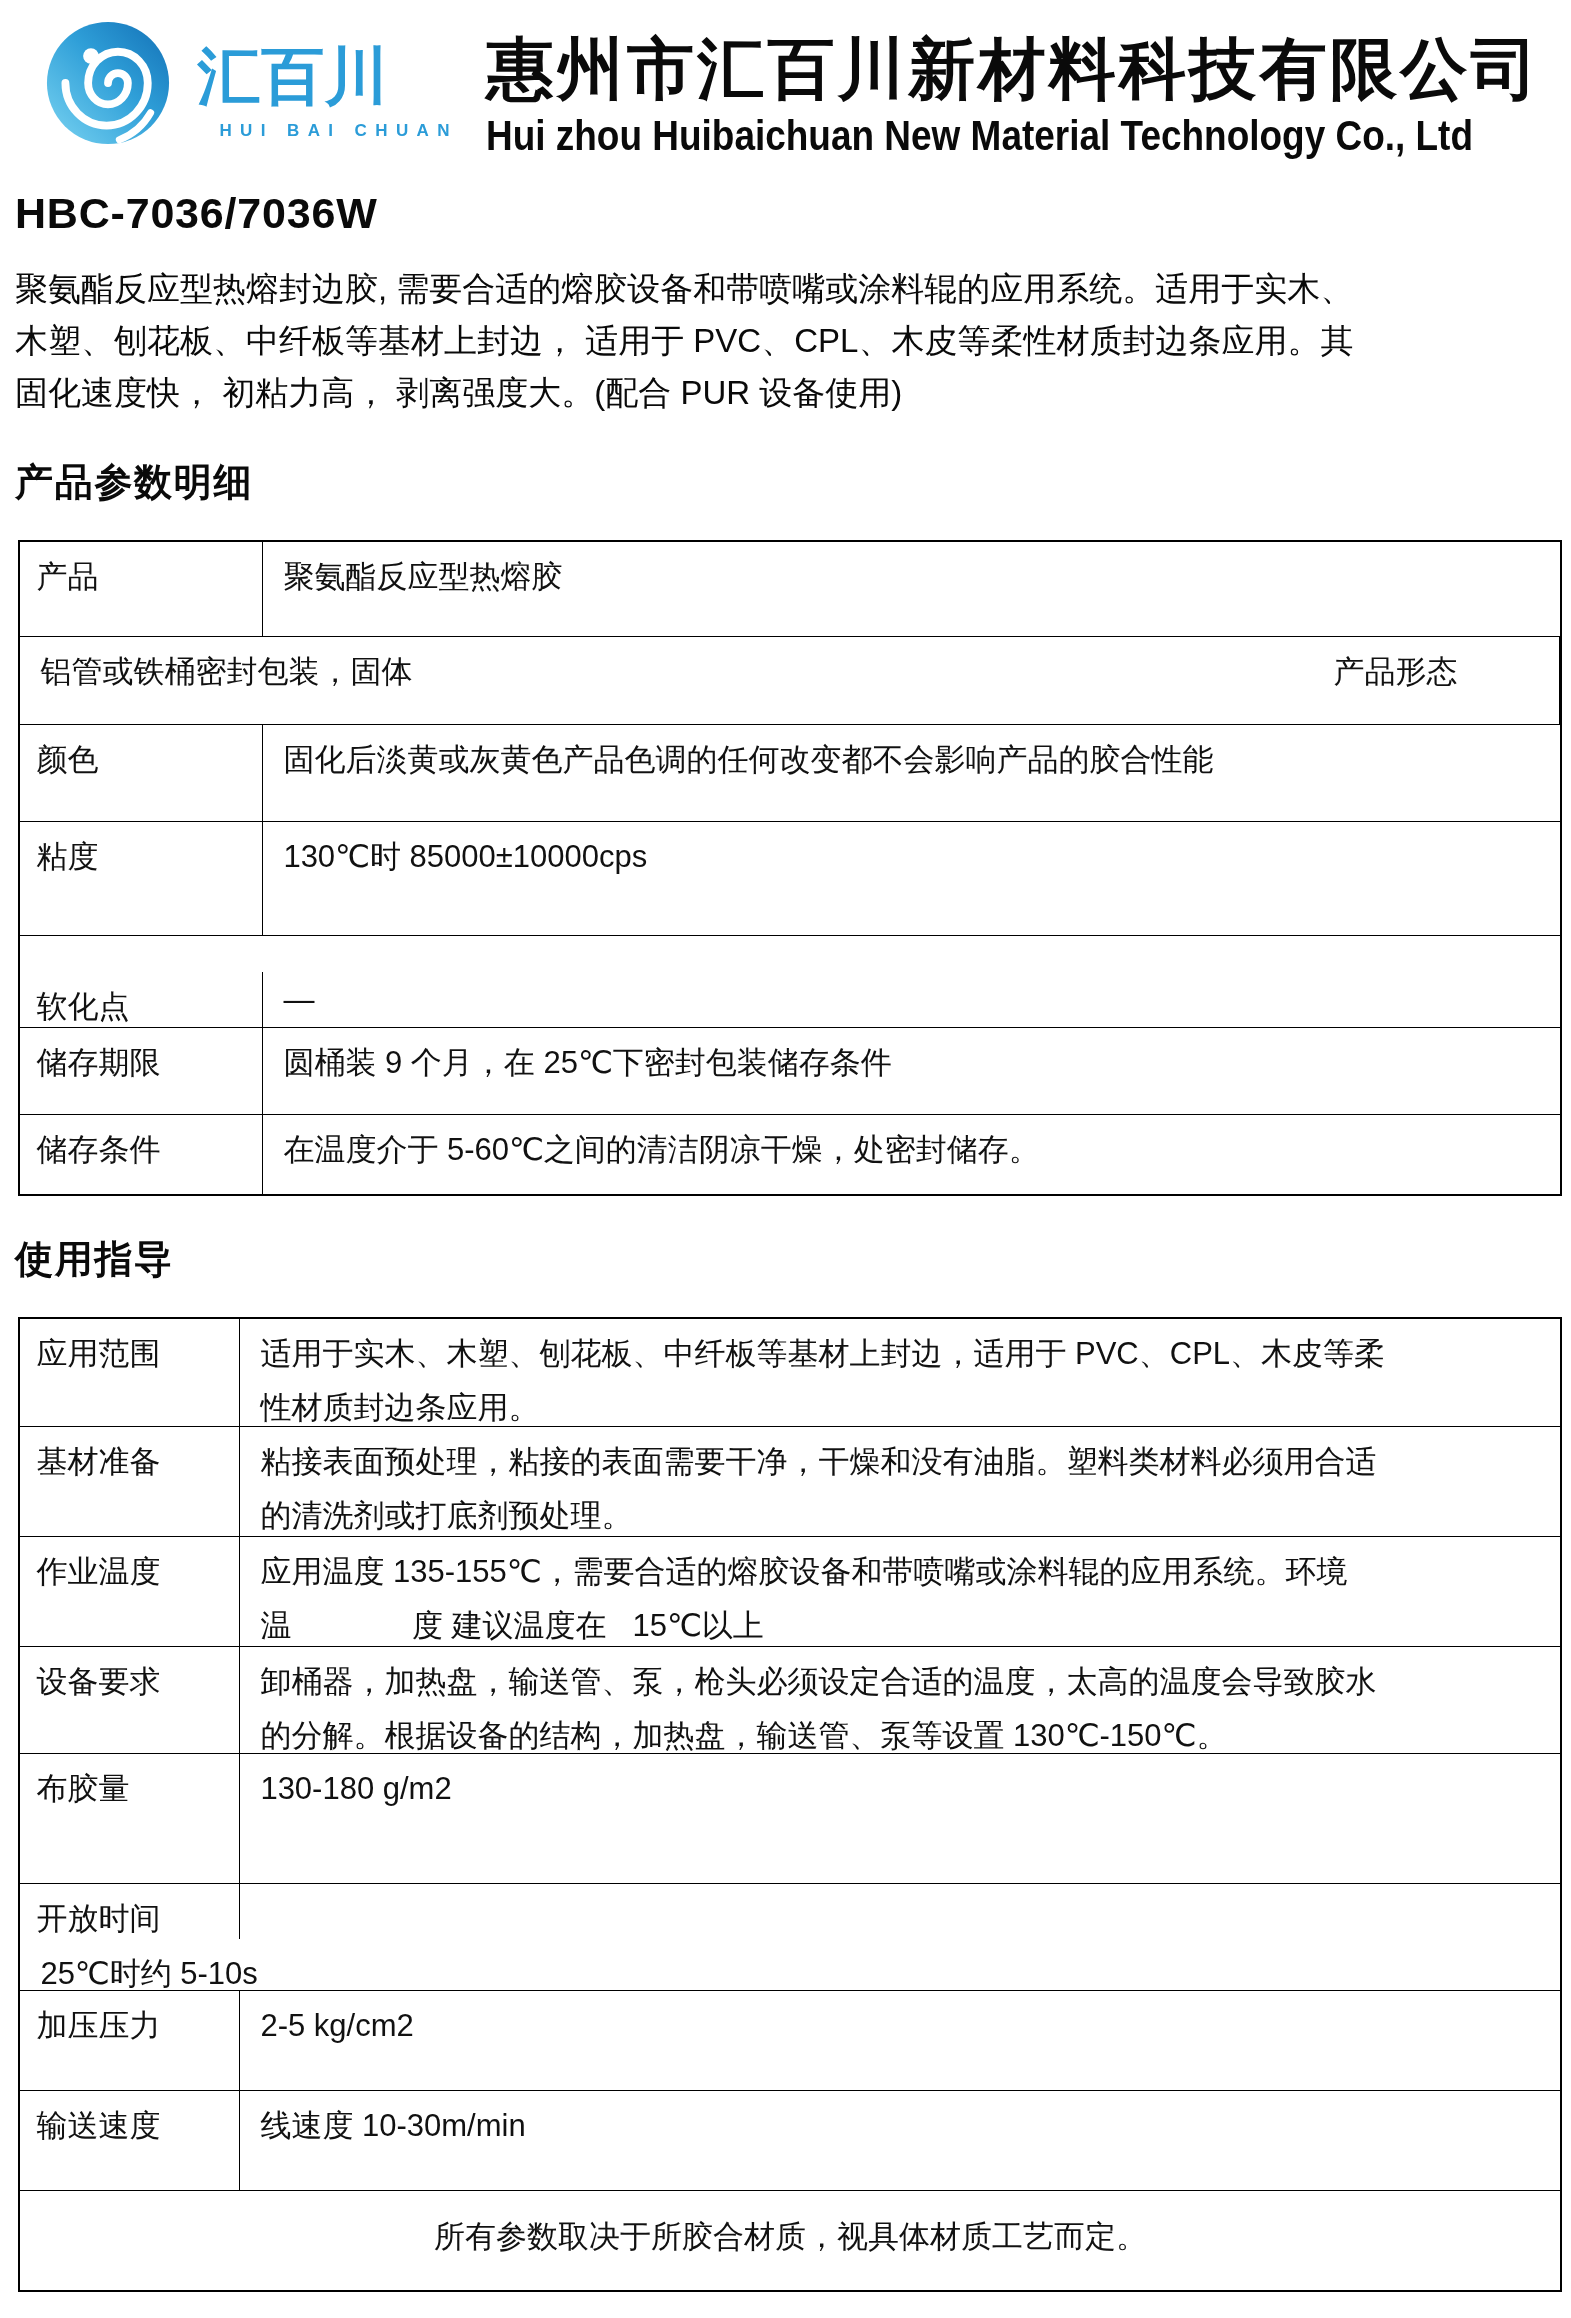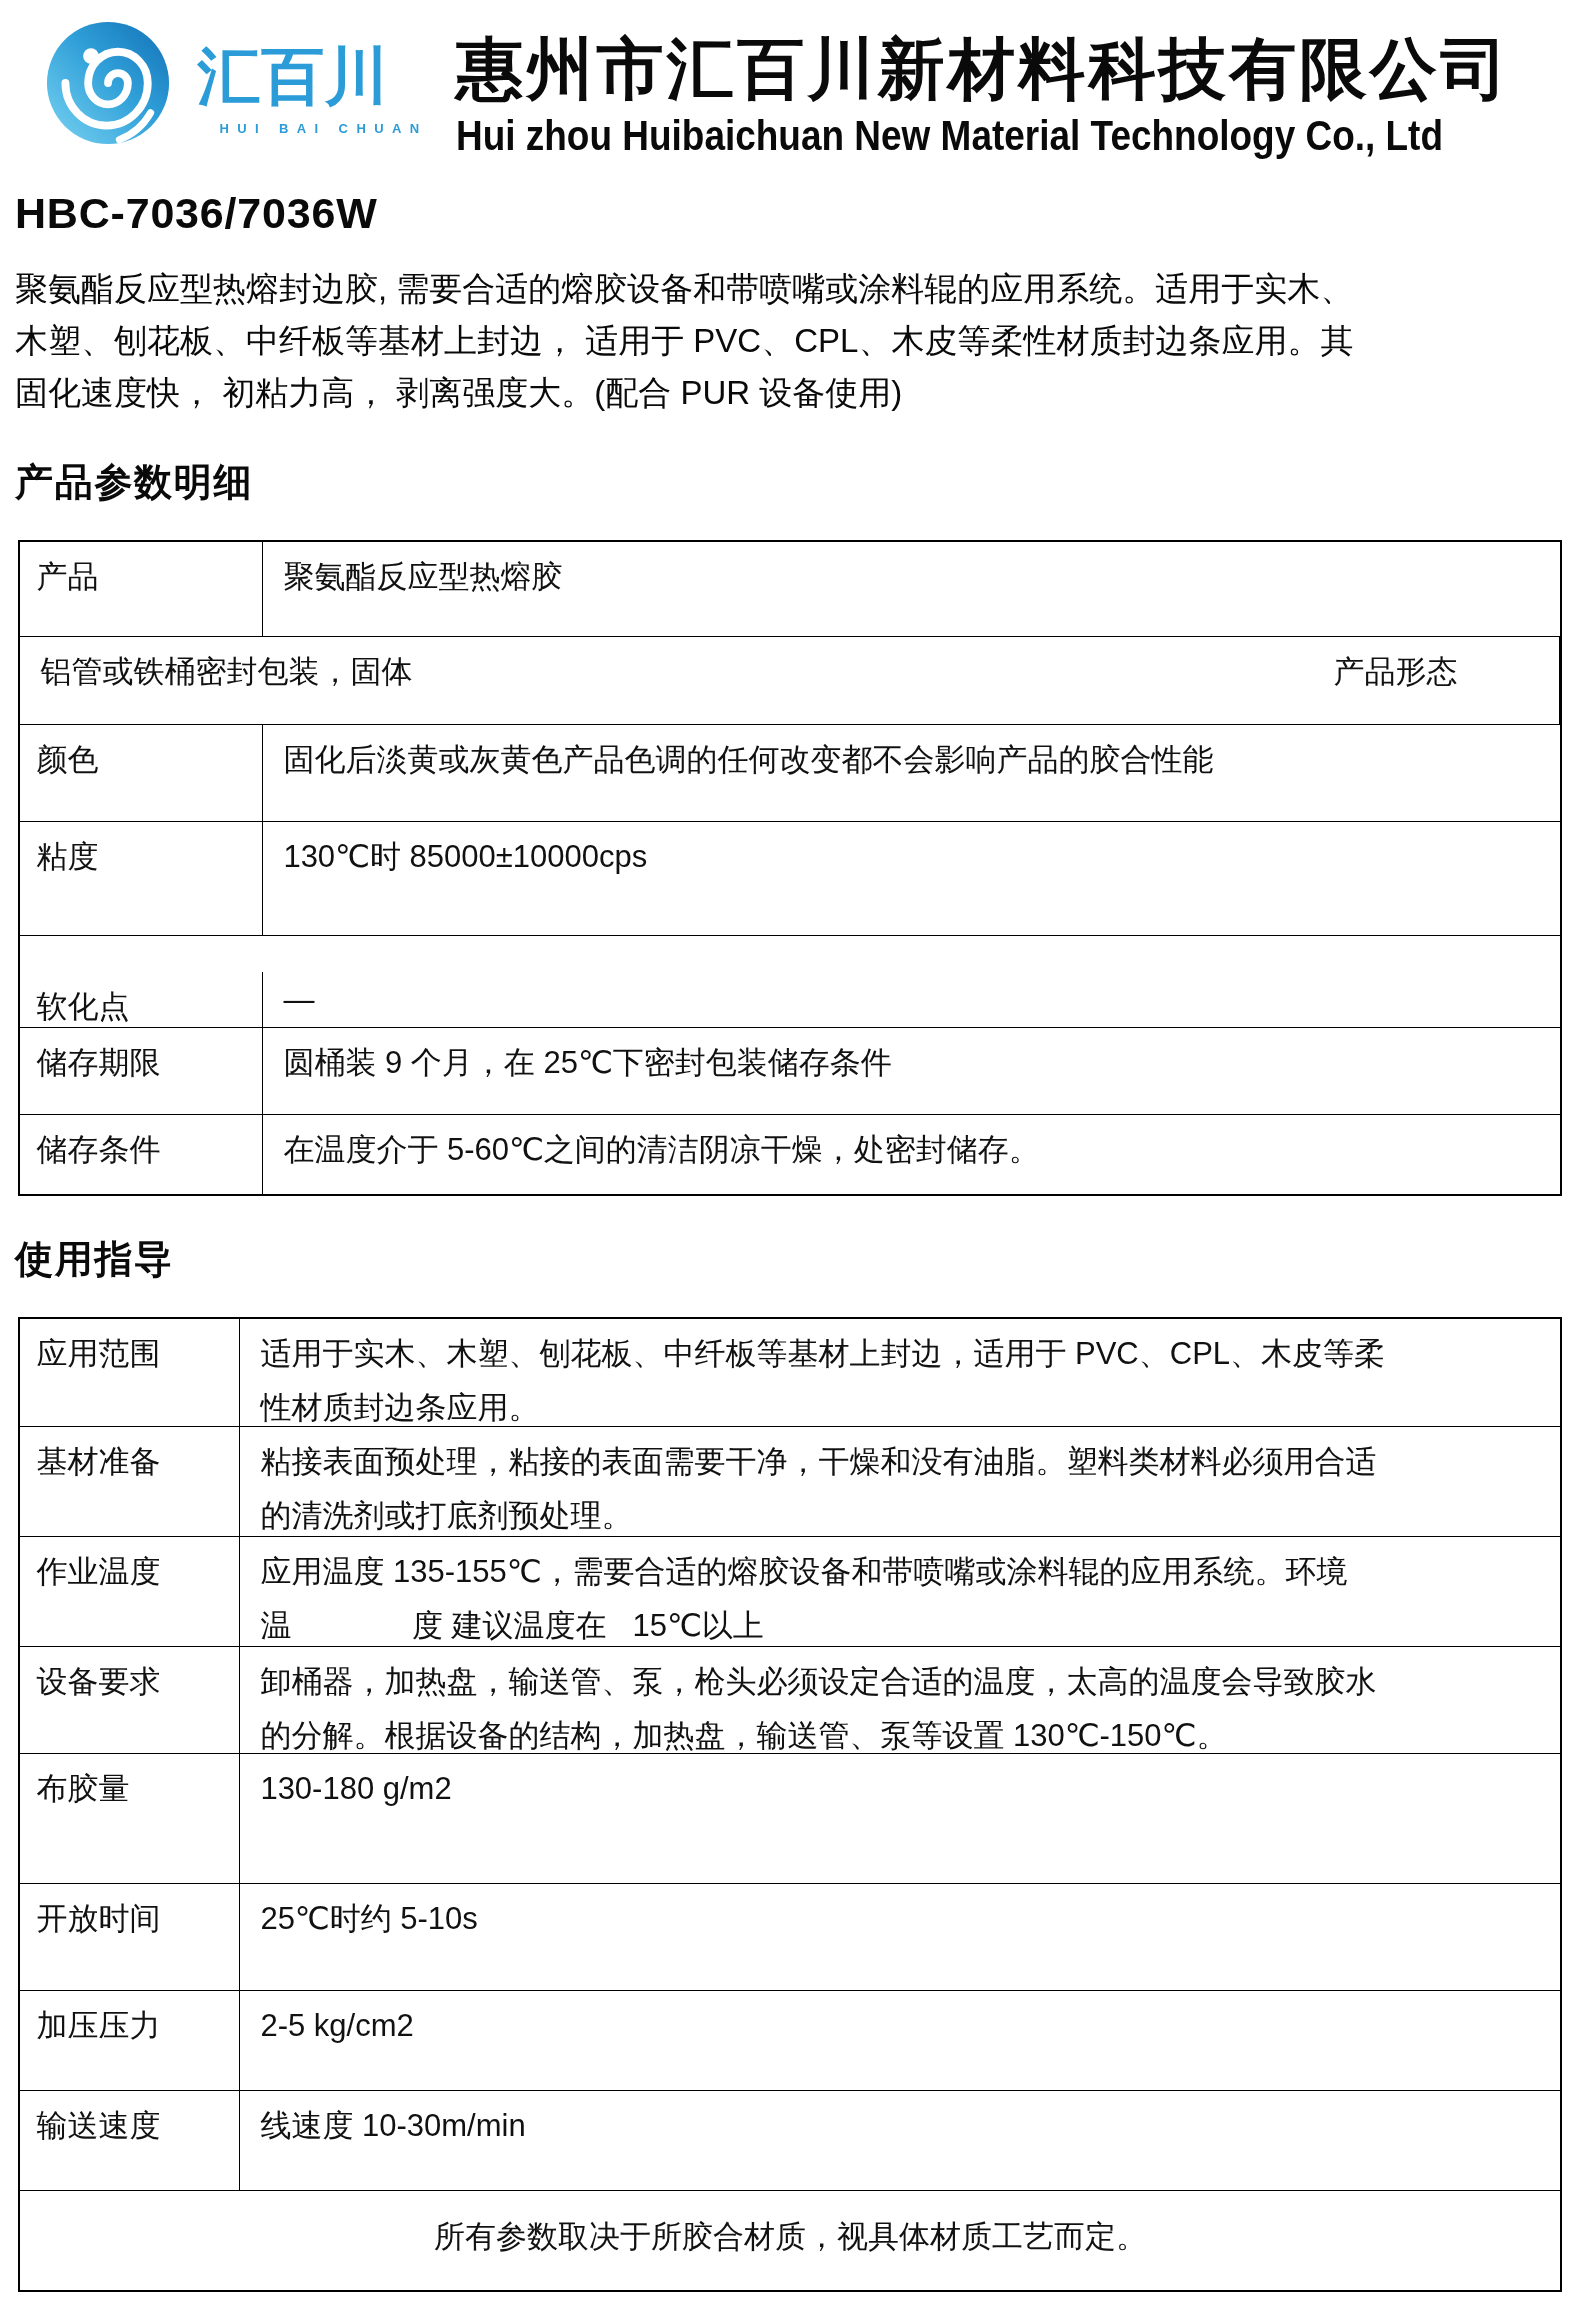--- a/index.html
+++ b/index.html
@@ -14,21 +14,21 @@
   
   .header{display:flex;align-items:flex-start;padding:11.7px 0 0 37px;}
   .logo{display:flex;align-items:flex-start;}
   .logo-icon svg{width:142px;height:142px;display:block;}
   .logo-text{margin-left:18.4px;margin-top:33px;}
   .brand-cn{
     font-size:63px;font-weight:bold;color:#2b9cd8;line-height:1.0;
     letter-spacing:0.8px;white-space:nowrap;
   }
   .brand-en{
-    font-size:13px;font-weight:bold;color:#2b9cd8;letter-spacing:8.4px;
+    font-size:17px;font-weight:bold;color:#2b9cd8;letter-spacing:8.4px;
     margin-top:13.4px;padding-left:22px;white-space:nowrap;
   }
   .company{margin-left:28.4px;margin-top:22px;}
   .company-cn{
     font-size:67px;font-weight:bold;letter-spacing:3.3px;line-height:1.05;
     white-space:nowrap;color:#0a0a0a;
   }
   .company-en{
     font-size:42px;font-weight:bold;margin-top:8.4px;white-space:nowrap;color:#0a0a0a;
     transform:scaleX(0.88);transform-origin:left center;
@@ -70,21 +70,21 @@
   #t1 .row:nth-child(4){height:114px;}
   #t1 .row:nth-child(5){height:92px;align-items:flex-end;}
   #t1 .row:nth-child(6){height:87px;}
   #t1 .row:nth-child(7){height:80px;}
 
   #t2 .row:nth-child(1){height:107px;}
   #t2 .row:nth-child(2){height:110px;}
   #t2 .row:nth-child(3){height:110px;}
   #t2 .row:nth-child(4){height:107px;}
   #t2 .row:nth-child(5){height:130px;}
-  #t2 .row:nth-child(6){height:107px;}
+  #t2 .row:nth-child(6){height:107px;flex-direction:column;}
   #t2 .row:nth-child(7){height:100px;}
   #t2 .row:nth-child(8){height:100px;}
   #t2 .row:nth-child(9){height:100px;}
 
   .cell.footer{
     flex:1 1 auto;text-align:center;font-size:31px;line-height:47px;
     padding-top:22px;white-space:pre-wrap;
   }
 </style>
 </head>

